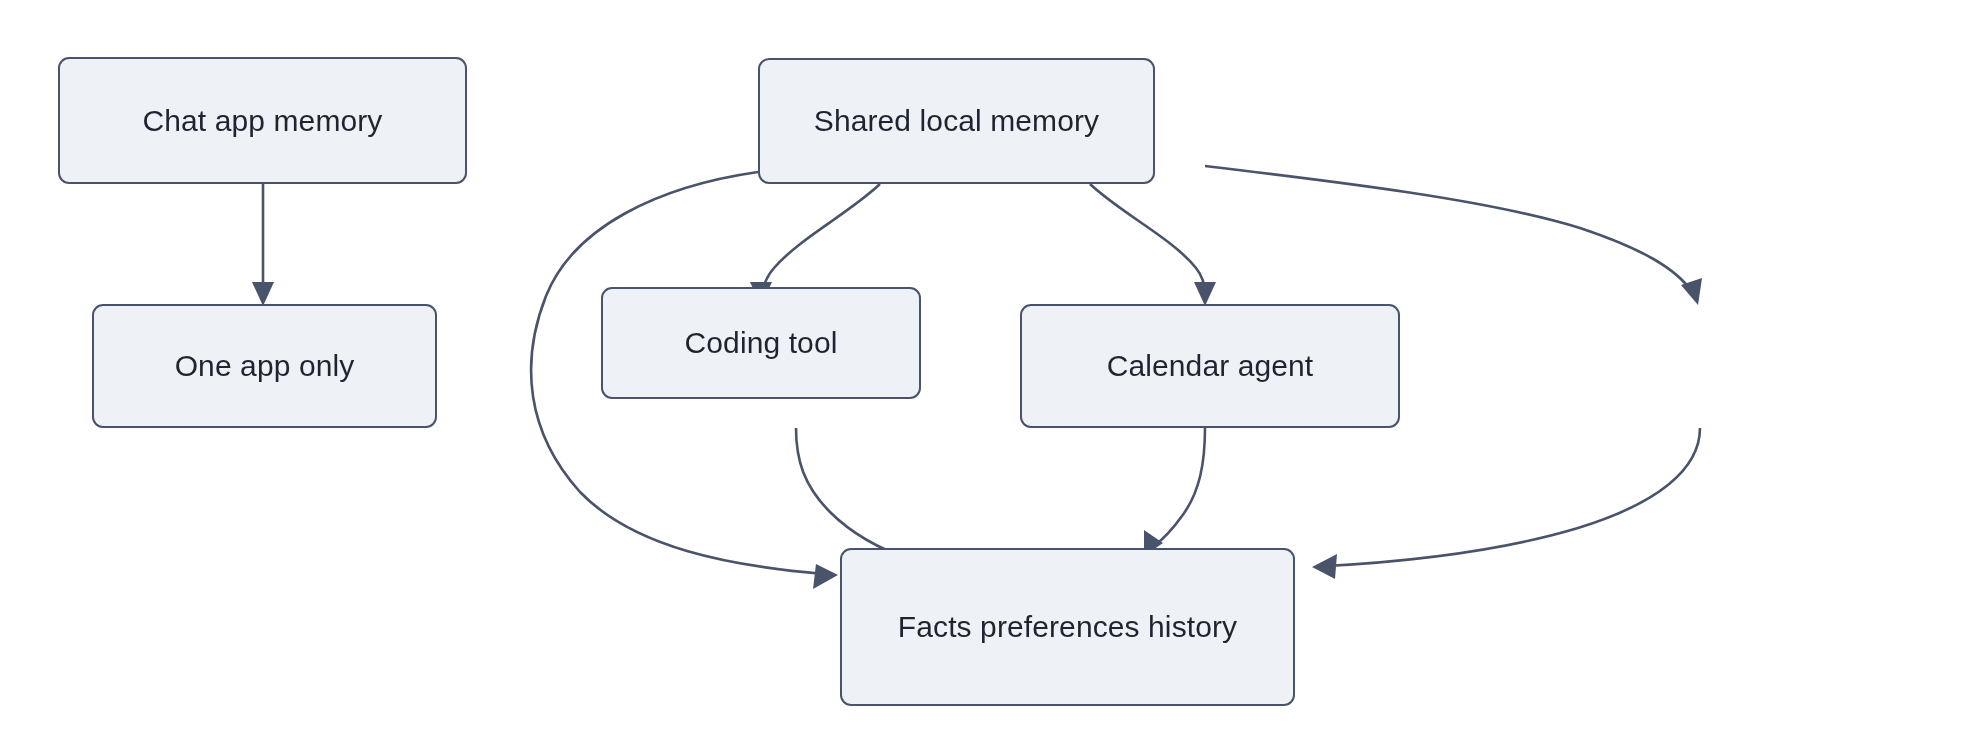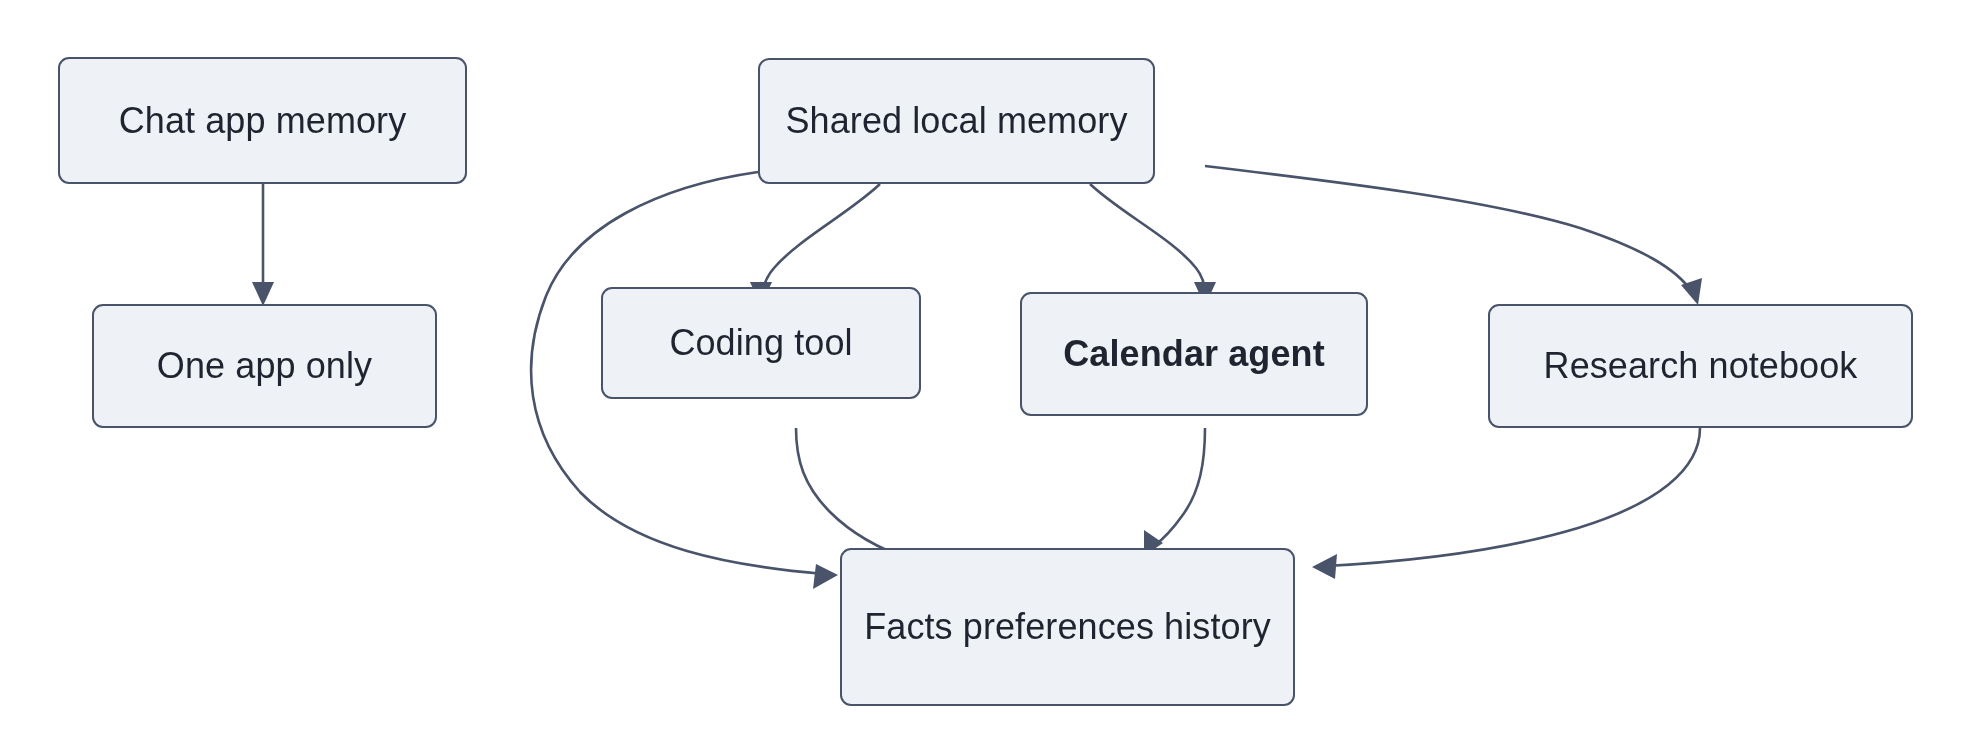--- a/index.html
+++ b/index.html
@@ -44,21 +44,21 @@
     box-sizing: border-box;
     display: flex;
     align-items: center;
     justify-content: center;
     background: #eef1f6;
     border: 2.4px solid #49536a;
     border-radius: 11px;
     z-index: 2;
   }
   .node-label {
-    font-size: 36px;
+    font-size: 30px;
     line-height: 1.2;
     color: #1f2430;
     letter-spacing: 0.1px;
     white-space: nowrap;
     text-align: center;
     -webkit-font-smoothing: antialiased;
   }
 </style>
 </head>
 <body>
@@ -117,25 +117,22 @@
   </div>
 
   <div class="node" style="left:758px; top:58px; width:397px; height:126px;">
     <span class="node-label">Shared local memory</span>
   </div>
 
   <div class="node" style="left:601px; top:287px; width:320px; height:112px;">
     <span class="node-label">Coding tool</span>
   </div>
 
-  <div class="node" style="left:1020px; top:292px; width:348px; height:124px;font-weight:bold;">
+  <div class="node" style="left:1020px; top:304px; width:380px; height:124px;">
     <span class="node-label">Calendar agent</span>
   </div>
 
-  <div class="node" style="left:1488px; top:304px; width:425px; height:124px;">
-    <span class="node-label">Research notebook</span>
-  </div>
 
   <div class="node" style="left:840px; top:548px; width:455px; height:158px;">
     <span class="node-label">Facts preferences history</span>
   </div>
 
 </div>
 
 </body></html>

